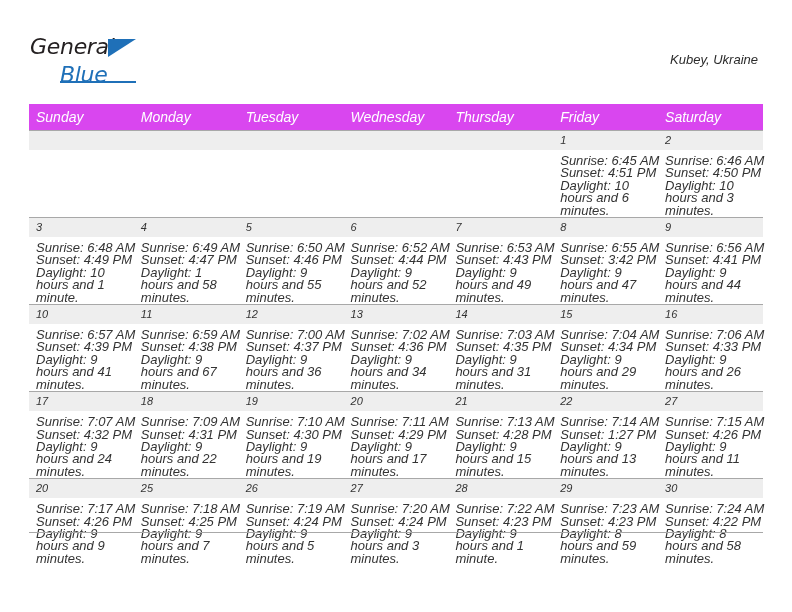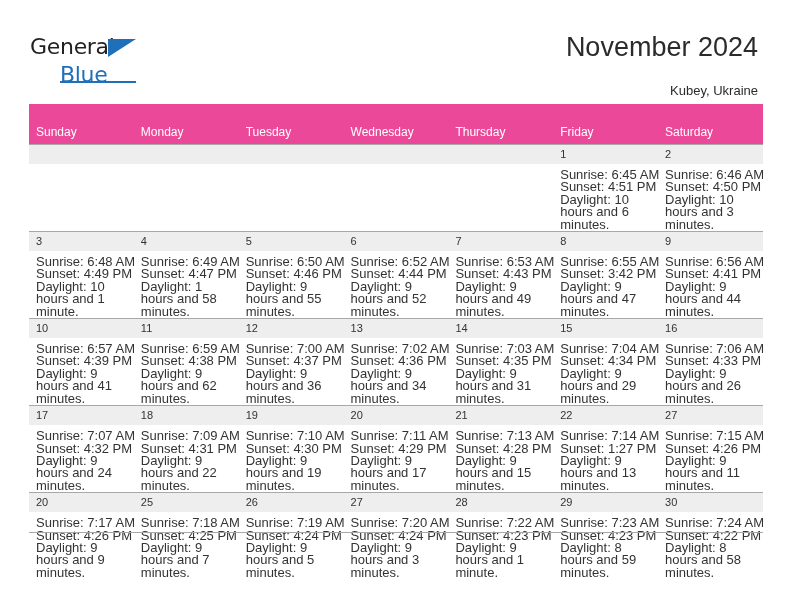--- a/index.html
+++ b/index.html
@@ -12,20 +12,21 @@
     height: 612px;
     font-family: "Liberation Sans", sans-serif;
     color: #222222;
     overflow: hidden;
   }
   .page {
     position: relative;
     width: 648px;
     height: 612px;
     box-sizing: border-box;
+    font-style: italic;
   }
 
   
   .header {
     position: absolute;
     left: 0;
     top: 0;
     width: 792px;
     height: 100px;
     box-sizing: border-box;
@@ -99,26 +100,26 @@
   
   .calendar {
     position: absolute;
     left: 29px;
     top: 104px;
     width: 734px;
     border-collapse: collapse;
     table-layout: fixed;
   }
   .calendar th {
-    background: #ec4899;
+    background: #d946ef;
     color: #ffffff;
-    font-size: 12px;
+    font-size: 14px;
     font-weight: normal;
     text-align: left;
-    padding: 21px 0 5px 7px;
+    padding: 5px 0 5px 7px;
     height: 13px;
     border: none;
   }
   .calendar td {
     width: 104.85px;
     height: 80px;
     vertical-align: top;
     padding: 0;
     border-top: 1px solid #9c9c9c;
     border-bottom: none;
@@ -169,21 +170,20 @@
   <div class="header">
 
     <div class="brand">
       <span class="brand-general">General</span>
       <span class="brand-tri"></span>
       <span class="brand-blue">Blue</span>
       <span class="brand-rule"></span>
     </div>
 
     <div class="title-block">
-      <div class="cal-title">November 2024</div>
       <div class="cal-subtitle">Kubey, Ukraine</div>
     </div>
 
   </div>
 
   <table class="calendar">
     <thead>
       <tr>
         <th>Sunday</th>
         <th>Monday</th>
@@ -293,21 +293,21 @@
               <div>Sunrise: 6:57 AM</div>
               <div>Sunset: 4:39 PM</div>
               <div class="daylight">Daylight: 9 hours and 41 minutes.</div>
             </div>
           </td>
           <td>
             <span class="daynum">11</span>
             <div class="cell-body">
               <div>Sunrise: 6:59 AM</div>
               <div>Sunset: 4:38 PM</div>
-              <div class="daylight">Daylight: 9 hours and 62 minutes.</div>
+              <div class="daylight">Daylight: 9 hours and 67 minutes.</div>
             </div>
           </td>
           <td>
             <span class="daynum">12</span>
             <div class="cell-body">
               <div>Sunrise: 7:00 AM</div>
               <div>Sunset: 4:37 PM</div>
               <div class="daylight">Daylight: 9 hours and 36 minutes.</div>
             </div>
           </td>

